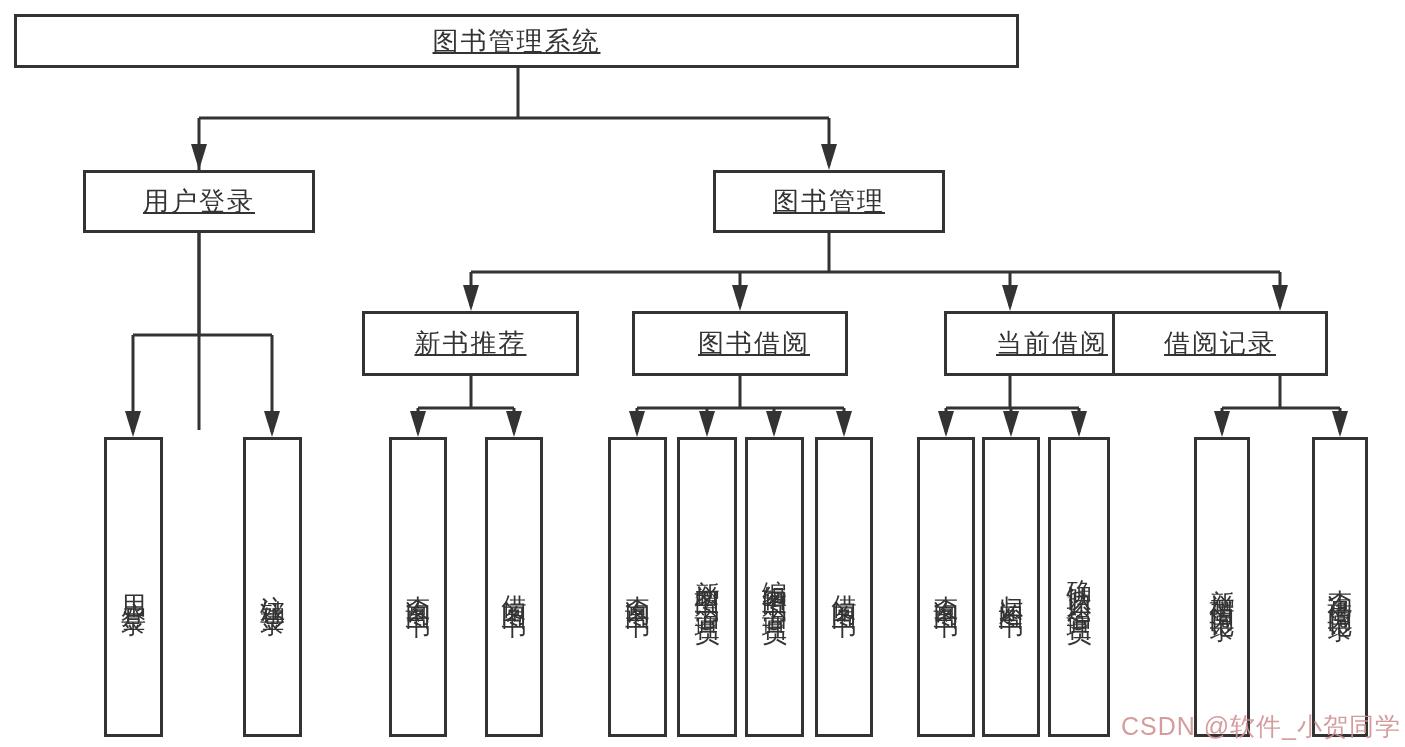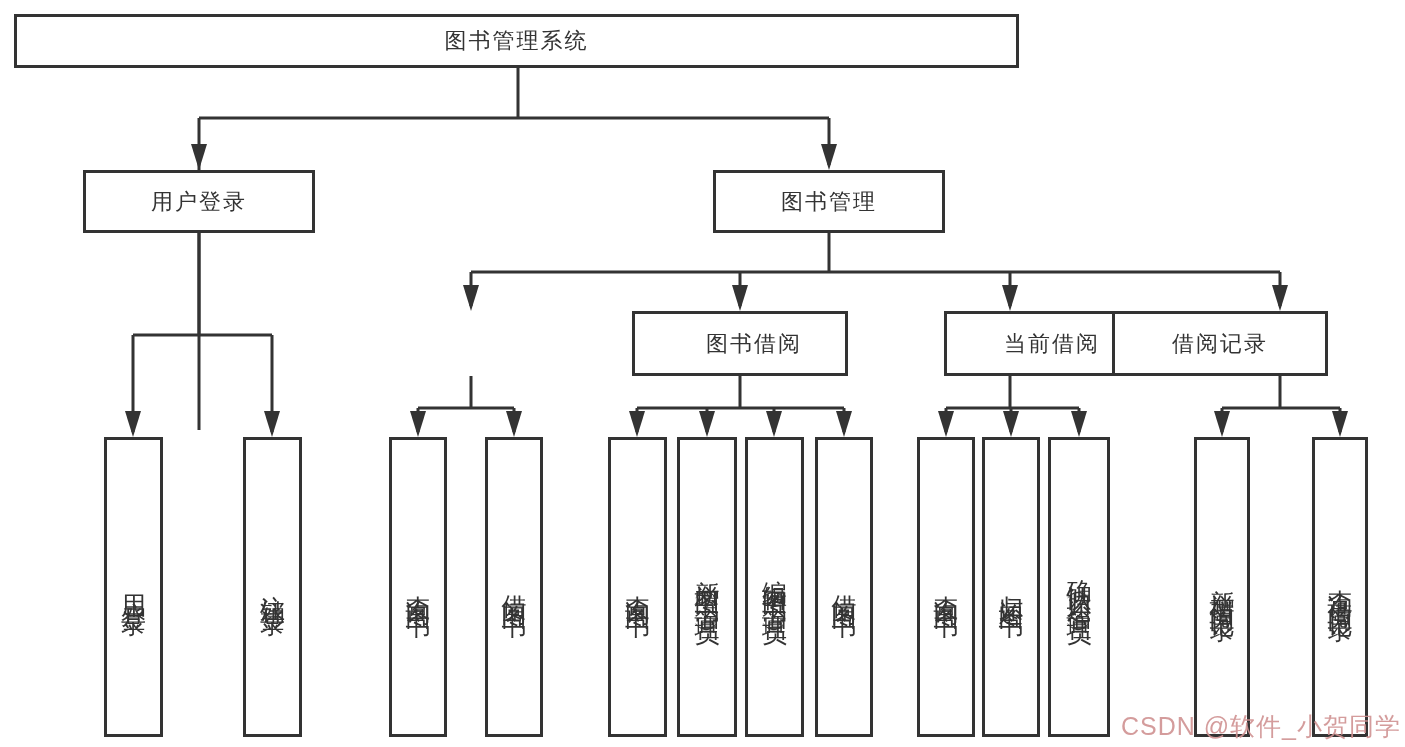--- a/index.html
+++ b/index.html
@@ -27,23 +27,24 @@
     box-sizing: border-box;
     border: 3px solid #333333;
     background: #ffffff;
     color: #333333;
     display: flex;
     align-items: center;
     justify-content: center;
     text-align: center;
   }
   .hbox {
-    font-size: 22px;
+    font-size: 26px;
     letter-spacing: 2px;
     white-space: nowrap;
+    text-decoration: underline;
   }
   .vbox {
     font-size: 25px;
   }
   .vbox .vtext {
     writing-mode: vertical-rl;
     text-orientation: mixed;
     letter-spacing: 6px;
     line-height: 1;
     white-space: nowrap;
@@ -108,20 +109,21 @@
       <polygon points="1214,411 1230,411 1222,437"></polygon>
       <polygon points="1332,411 1348,411 1340,437"></polygon>
     </g>
   </svg>
 
   <div class="node hbox" style="left:14px; top:14px; width:1005px; height:54px;">图书管理系统</div>
 
   <div class="node hbox" style="left:83px; top:170px; width:232px; height:63px;">用户登录</div>
   <div class="node hbox" style="left:713px; top:170px; width:232px; height:63px;">图书管理</div>
 
+  <div class="node hbox" style="left:362px; top:311px; width:217px; height:65px;">新书推荐</div>
   <div class="node hbox" style="left:632px; top:311px; width:216px; height:65px;padding-left:28px;">图书借阅</div>
   <div class="node hbox" style="left:902px; top:311px; width:216px; height:65px;margin-left:42px;">当前借阅</div>
   <div class="node hbox" style="left:1112px; top:311px; width:216px; height:65px;">借阅记录</div>
 
   <div class="node vbox" style="left:104px; top:437px; width:59px; height:300px;">
     <span class="vtext">用户登录</span>
   </div>
   <div class="node vbox" style="left:243px; top:437px; width:59px; height:300px;">
     <span class="vtext">注销登录</span>
   </div>

